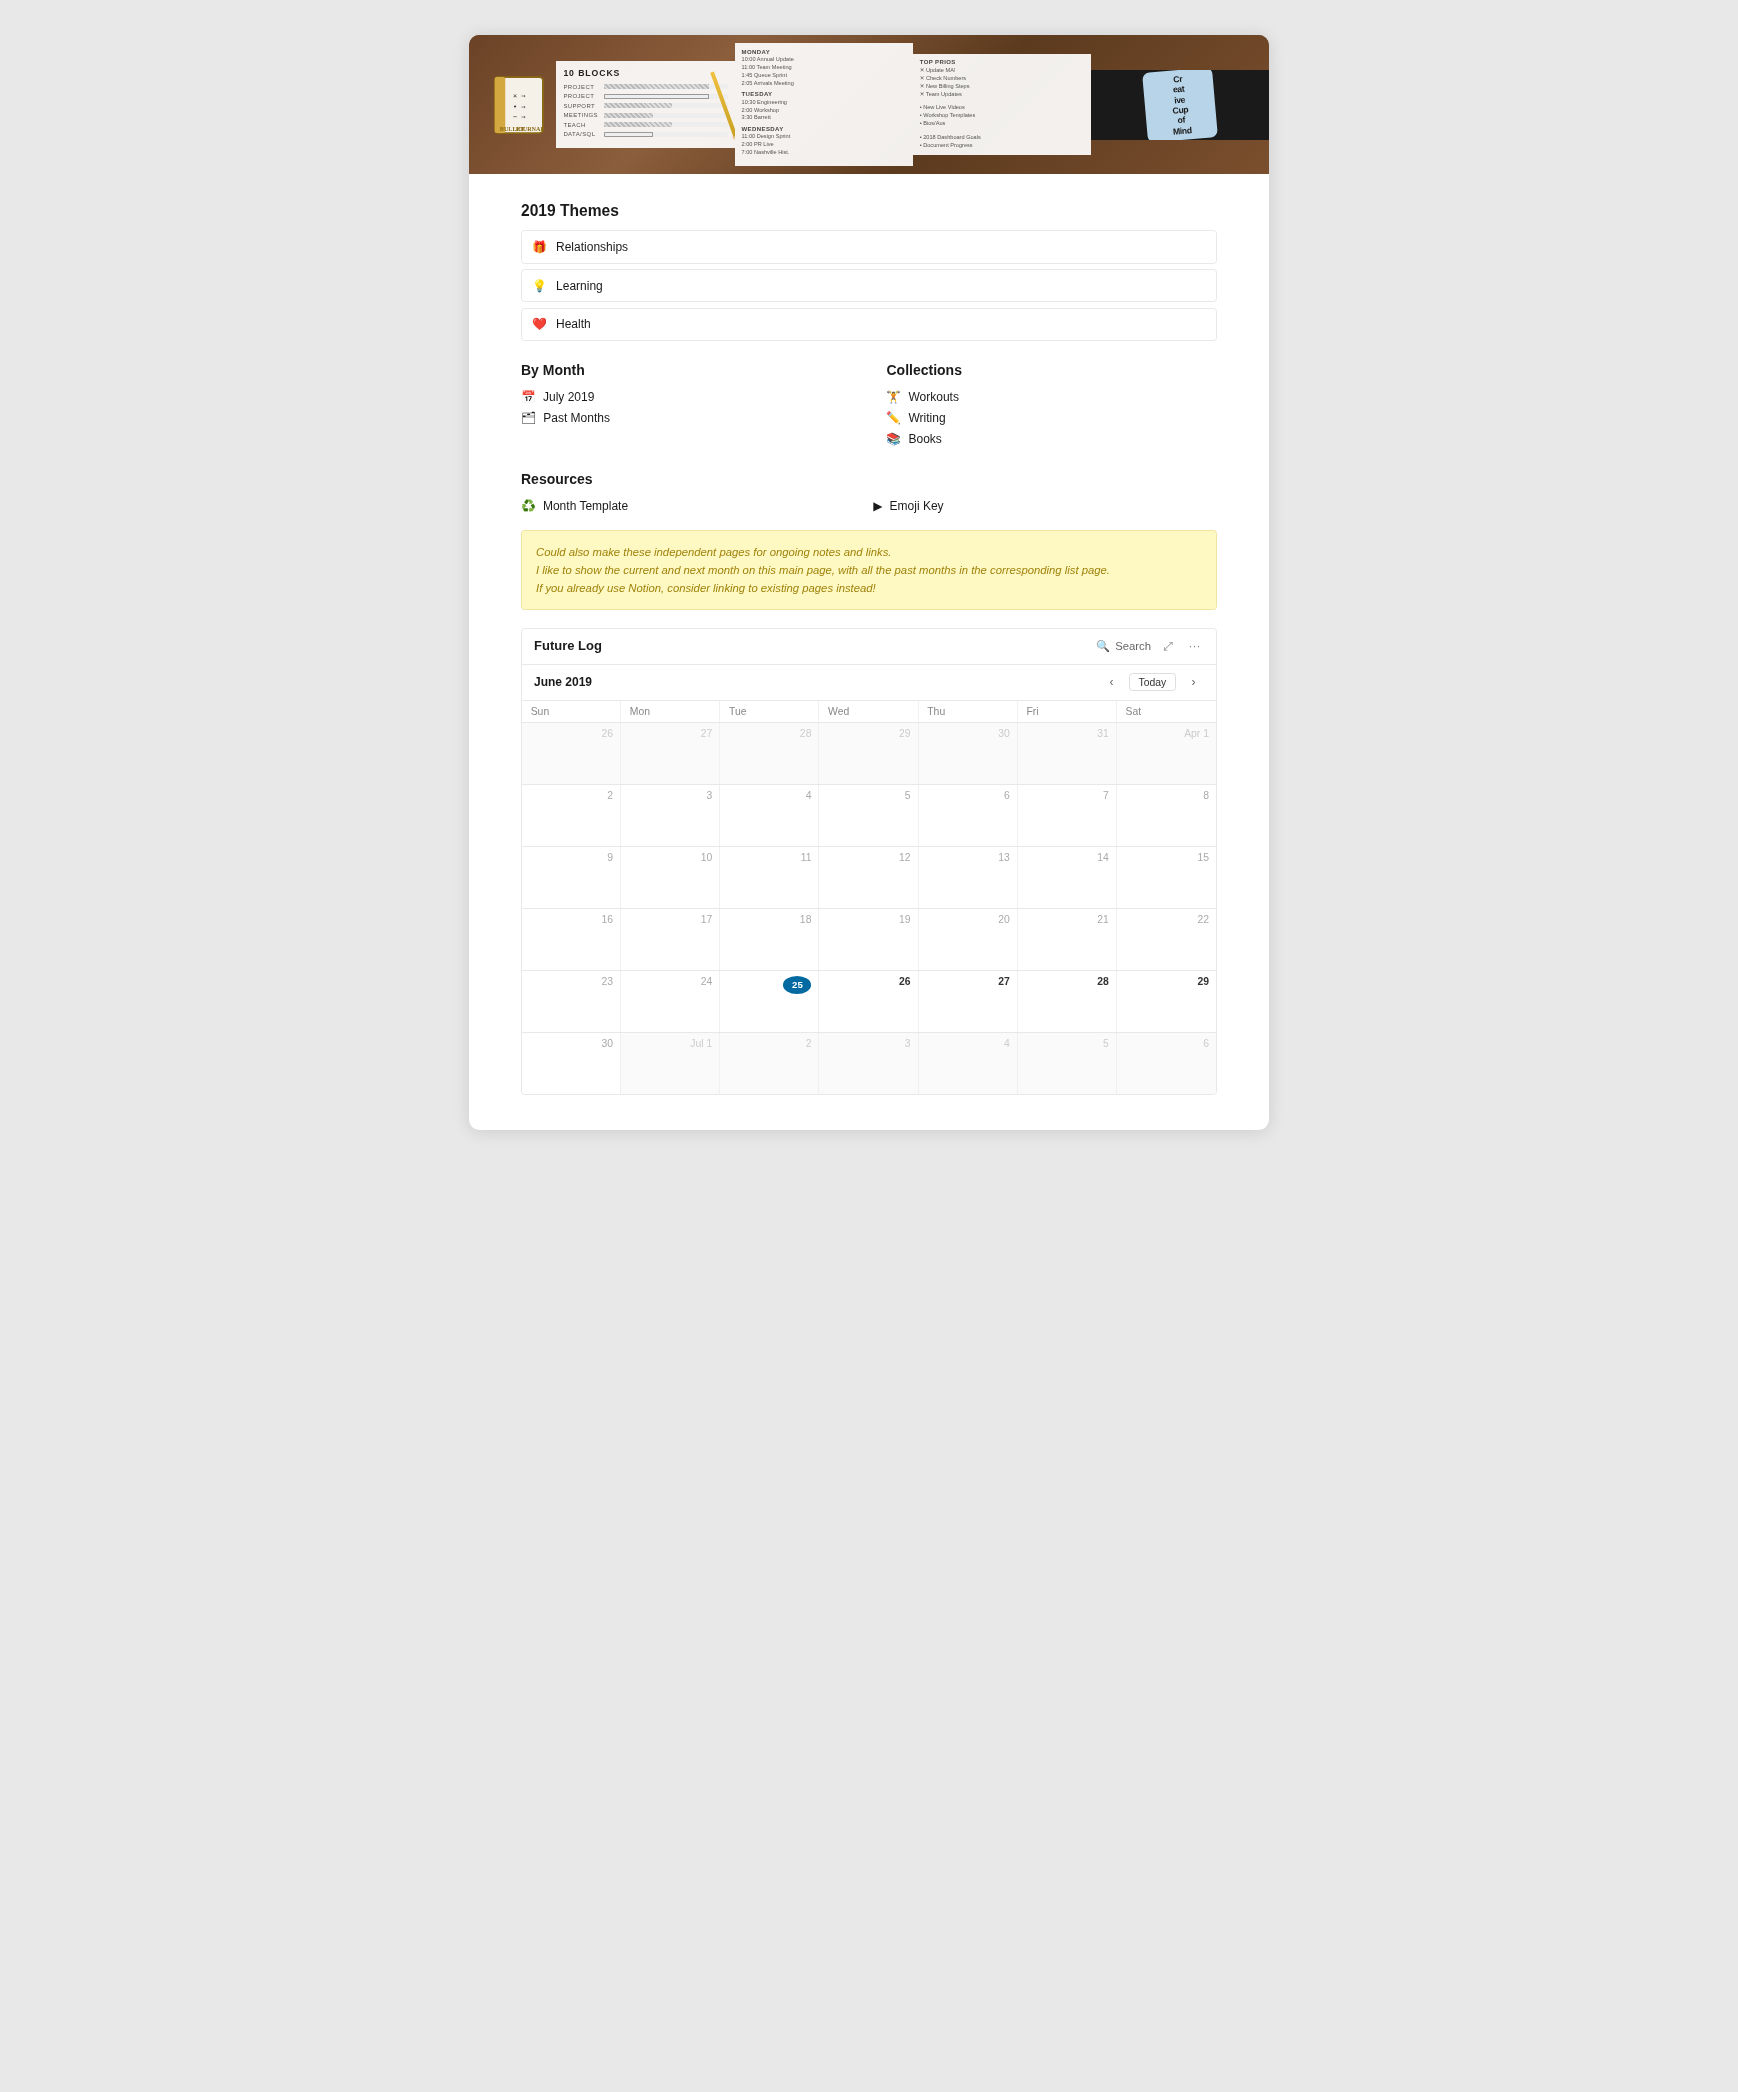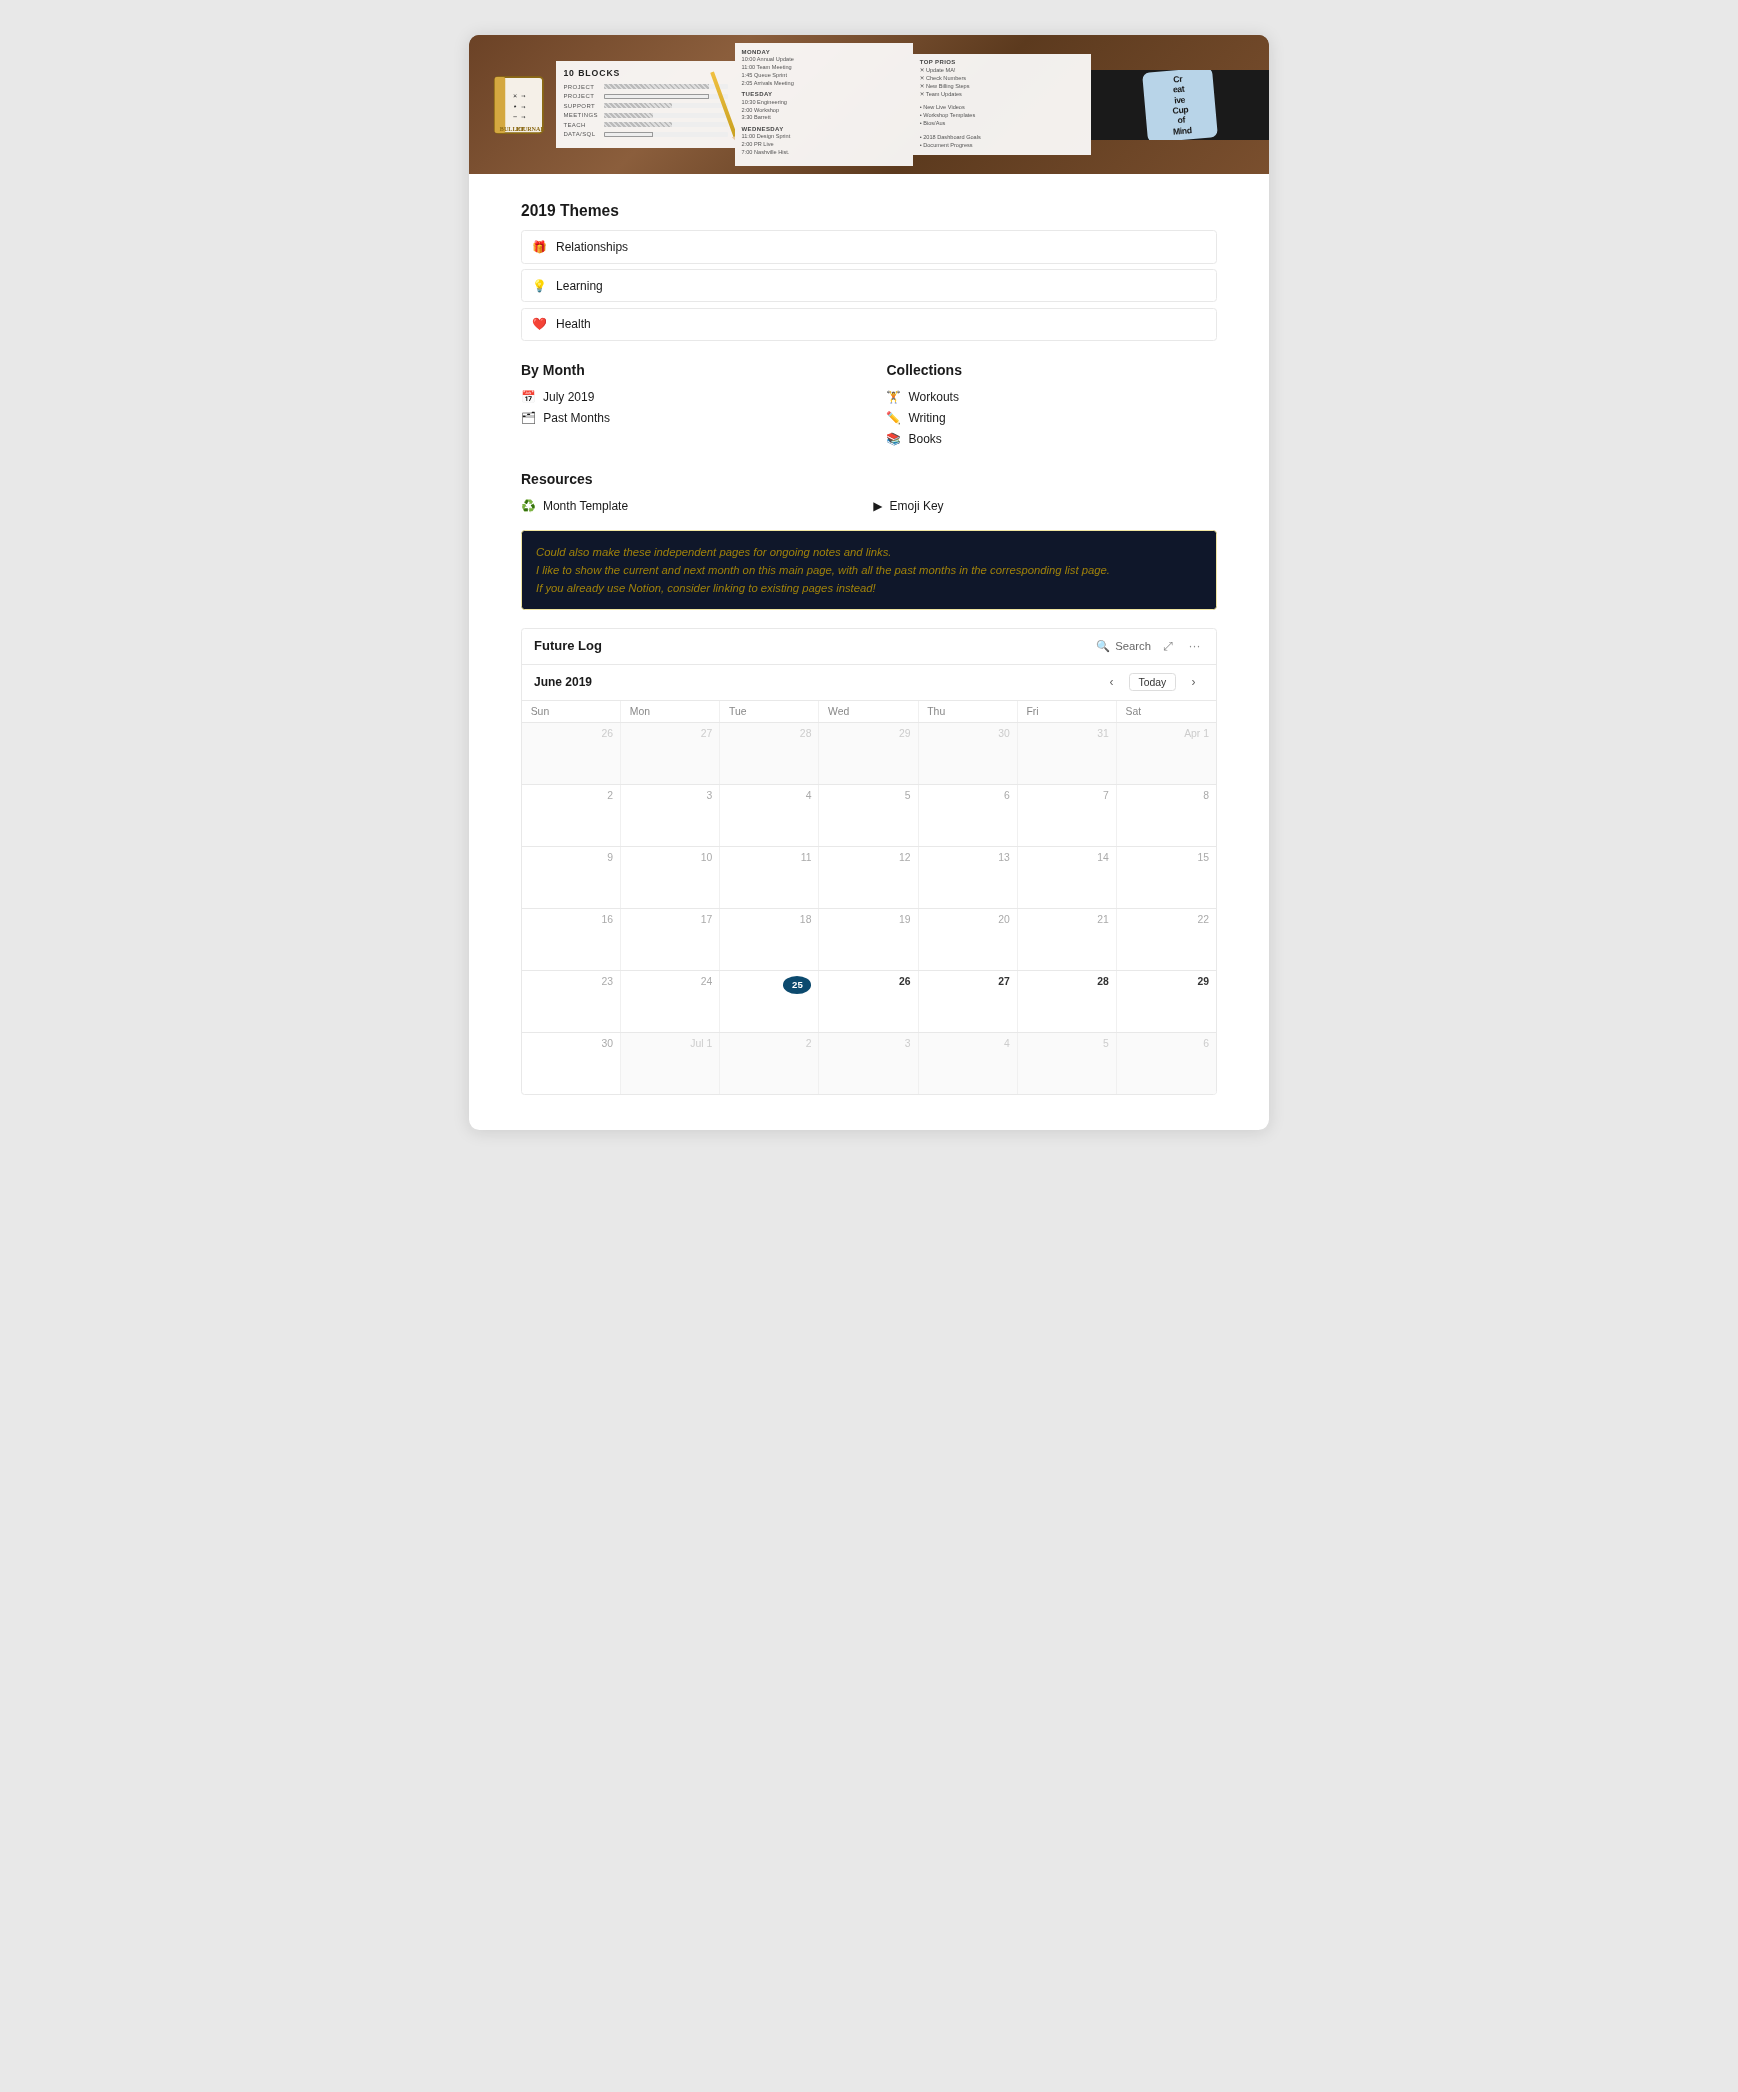--- a/index.html
+++ b/index.html
@@ -248,21 +248,21 @@
     .resource-item {
       display: flex;
       align-items: center;
       gap: 7px;
       font-size: 12px;
       color: #1a1a1a;
       padding: 3.5px 0;
       cursor: pointer;
     }
     .info-box {
-      background: #0f172a;
+      background: #fef9c3;
       border: 0.9px solid #f0e5a0;
       border-radius: 3.5px;
       padding: 12px 14px;
       margin-bottom: 17.4px;
     }
     .info-box p {
       font-size: 11.3px;
       color: #a0820a;
       font-style: italic;
       line-height: 1.6;
@@ -375,21 +375,21 @@
     .calendar-cell.other-month .cell-date {
       color: #ccc;
     }
     .cell-date {
       font-size: 10.4px;
       color: #aaa;
       text-align: right;
       display: block;
     }
     .cell-date.today-date {
-      background: #0c4a6e;
+      background: #0369a1;
       color: white;
       border-radius: 50%;
       width: 28px;
       height: 17.4px;
       display: flex;
       align-items: center;
       justify-content: center;
       margin-left: auto;
       font-size: 9.6px;
       font-weight: 600;

